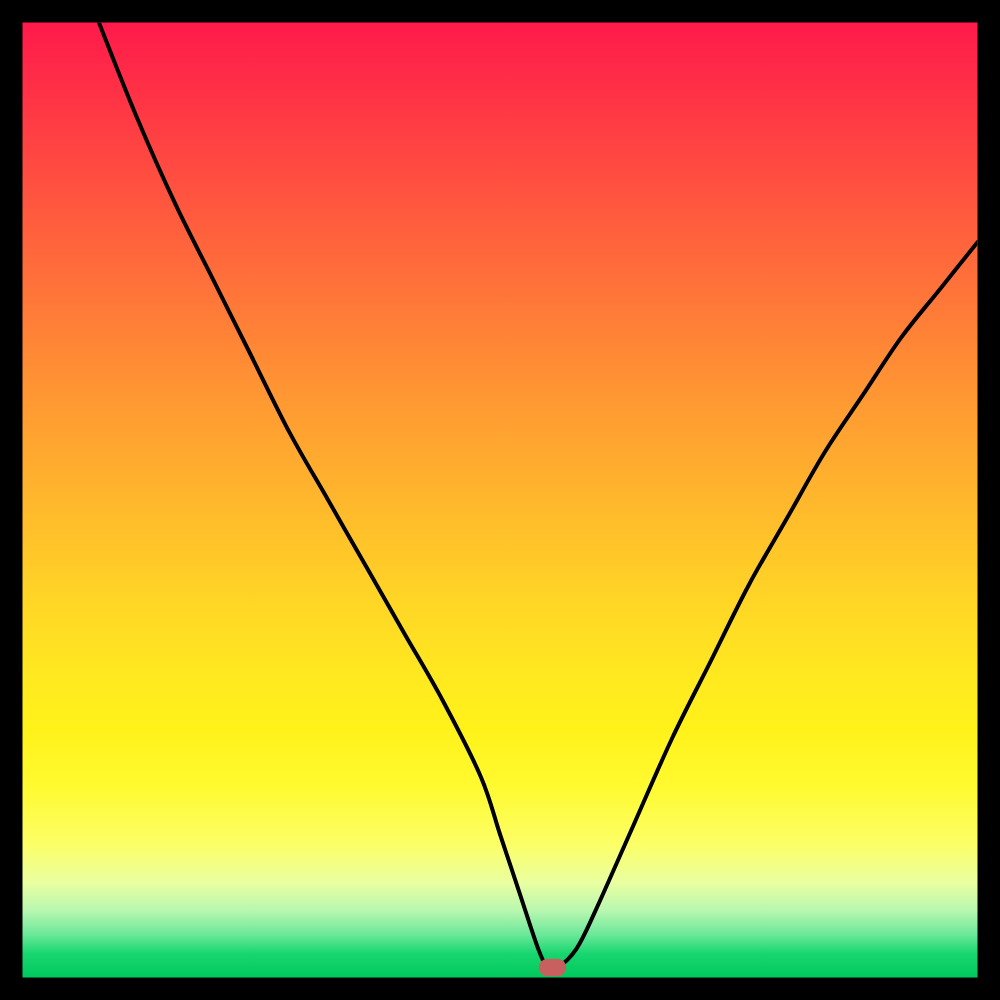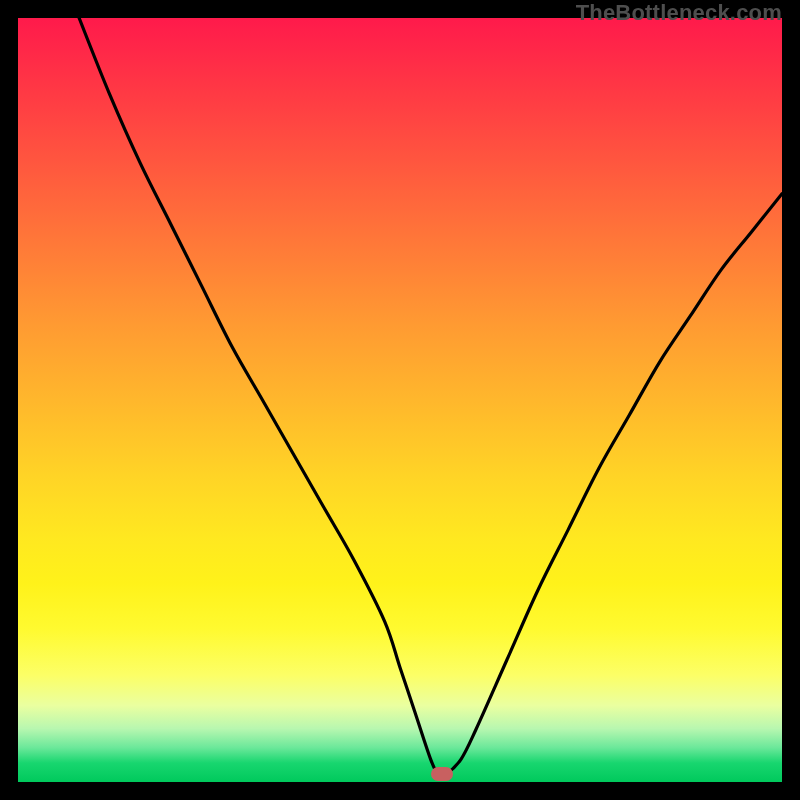--- a/index.html
+++ b/index.html
@@ -65,21 +65,20 @@
     height: 14px;
     border-radius: 7px;
     background: #c86060;
     transform: translate(-50%, -50%);
   }
 </style>
 </head>
 <body>
 
 <div class="frame">
-  <div class="watermark">TheBottleneck.com</div>
 
   <div class="plot-area">
     <svg class="curve" viewBox="0 0 764 764" preserveAspectRatio="none">
       <path id="curve-path" fill="none" stroke="#000" stroke-width="3.2" stroke-linecap="round" stroke-linejoin="round" d="M 61.12 0.00 C 66.21 12.73, 81.49 52.21, 91.68 76.40 C 101.87 100.59, 112.05 123.51, 122.24 145.16 C 132.43 166.81, 142.61 185.91, 152.80 206.28 C 162.99 226.65, 173.17 247.03, 183.36 267.40 C 193.55 287.77, 203.73 309.42, 213.92 328.52 C 224.11 347.62, 234.29 364.17, 244.48 382.00 C 254.67 399.83, 264.85 417.65, 275.04 435.48 C 285.23 453.31, 295.41 471.13, 305.60 488.96 C 315.79 506.79, 325.97 523.34, 336.16 542.44 C 346.35 561.54, 359.08 585.73, 366.72 603.56 C 374.36 621.39, 376.91 634.12, 382.00 649.40 C 387.09 664.68, 392.19 679.96, 397.28 695.24 C 402.37 710.52, 408.74 730.89, 412.56 741.08 C 416.38 751.27, 417.65 753.81, 420.20 756.36 C 422.75 758.91, 424.02 758.91, 427.84 756.36 C 431.66 753.81, 438.03 748.72, 443.12 741.08 C 448.21 733.44, 450.76 727.07, 458.40 710.52 C 466.04 693.97, 478.77 664.68, 488.96 641.76 C 499.15 618.84, 509.33 594.65, 519.52 573.00 C 529.71 551.35, 539.89 532.25, 550.08 511.88 C 560.27 491.51, 570.45 469.86, 580.64 450.76 C 590.83 431.66, 601.01 415.11, 611.20 397.28 C 621.39 379.45, 631.57 360.35, 641.76 343.80 C 651.95 327.25, 662.13 313.24, 672.32 297.96 C 682.51 282.68, 692.69 266.13, 702.88 252.12 C 713.07 238.11, 723.25 226.65, 733.44 213.92 C 743.63 201.19, 758.91 182.09, 764.00 175.72"></path>
     </svg>
     <div id="marker" class="marker" style="left: 424.02px; top: 756.36px;"></div>
   </div>
 </div>
 
 </body></html>

